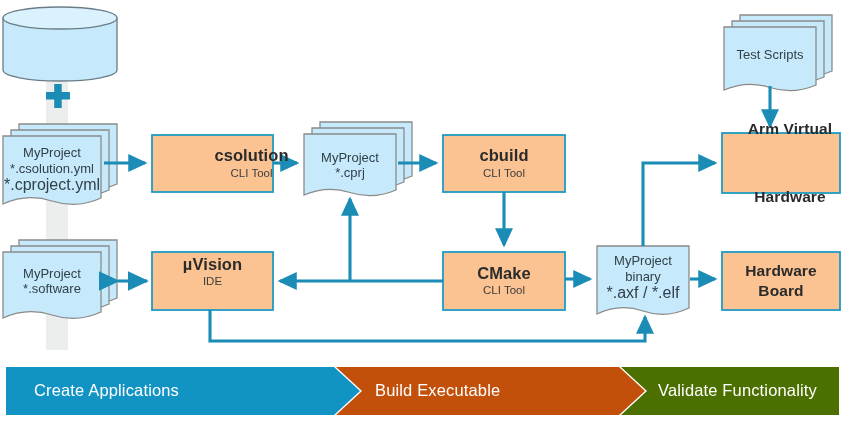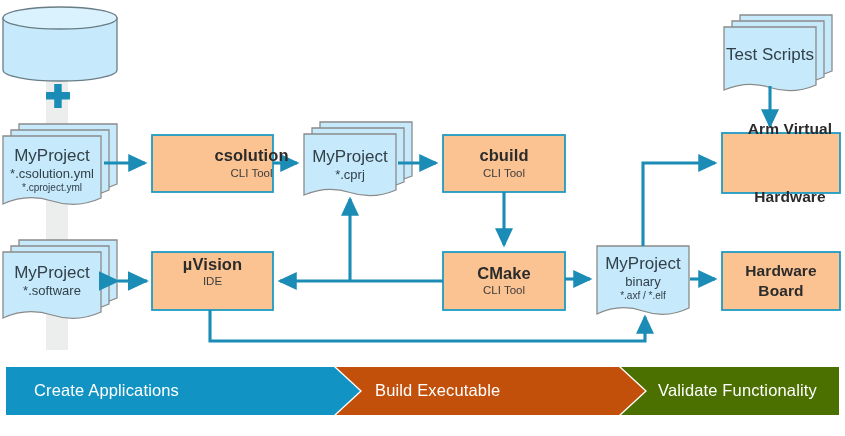--- a/index.html
+++ b/index.html
@@ -8,23 +8,23 @@
        color:#3b3b3b;}
   #stage{position:relative;width:845px;height:436px;}
   svg#canvas{position:absolute;left:0;top:0;width:845px;height:436px;}
 
   .lbl{position:absolute;display:flex;flex-direction:column;
        align-items:center;justify-content:center;text-align:center;
        pointer-events:none;line-height:1.18;}
   .lbl.proc .t1{font-weight:bold;font-size:16.5px;color:#2b2b2b;letter-spacing:.1px;}
   .lbl.proc .t2{font-size:11.5px;color:#3d3d3d;margin-top:1px;}
   .lbl.proc.two .t1{font-weight:bold;font-size:15.5px;color:#2b2b2b;line-height:1.28;}
-  .lbl.doc .d1{font-size:17px;color:#32404a;}
+  .lbl.doc .d1{font-size:13px;color:#32404a;}
   .lbl.doc .d2{font-size:13px;color:#32404a;}
-  .lbl.doc .d3{font-size:10px;color:#32404a;}
+  .lbl.doc .d3{font-size:16px;color:#32404a;}
   .lbl.cyl .c1{font-size:13px;color:#32404a;}
 
   .banner-lbl{position:absolute;color:#ffffff;font-size:16.5px;
       letter-spacing:.15px;white-space:nowrap;pointer-events:none;}
 </style>
 </head>
 <body>
 
 <div id="stage">
 

